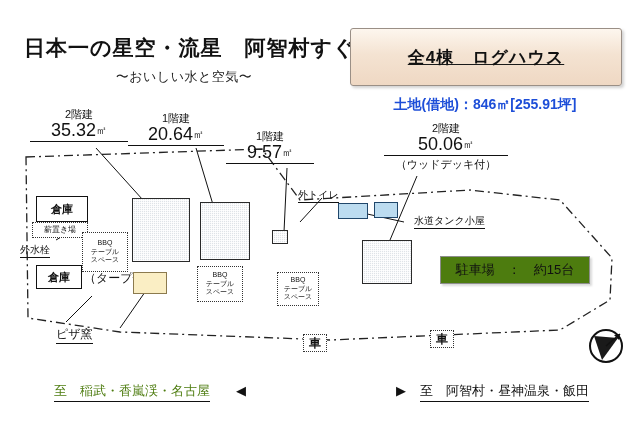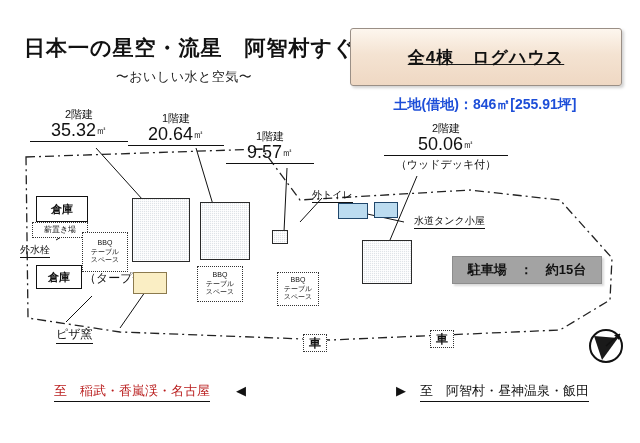--- a/index.html
+++ b/index.html
@@ -70,37 +70,37 @@
   }
   .pizza{
     position:absolute;border:1px solid #8b7a4e;background:#faeec4;
   }
   .plain-label{position:absolute;font-size:10px;color:#111;white-space:nowrap;}
   .plain-label.ul{border-bottom:1px solid #111;}
   .tarp{position:absolute;font-size:12px;color:#111;white-space:nowrap;}
 
   .parking{
     position:absolute;left:440px;top:256px;width:148px;height:26px;
-    background:#a3a3a3;border:1px solid #8d8d8d;
+    background:#4d7c0f;border:1px solid #8d8d8d;
     box-shadow:2px 2px 2px rgba(0,0,0,.15);
     display:flex;align-items:center;justify-content:center;
-    font-size:13px;font-weight:bold;color:#111;margin-left:12px;
+    font-size:13px;font-weight:normal;color:#111;
   }
 
   .car{
     position:absolute;width:22px;height:16px;
     display:flex;align-items:center;justify-content:center;
     font-size:12px;font-weight:bold;color:#111;
     border:1.3px dotted #333;background:#fff;
   }
 
   
   .road{position:absolute;left:0;top:378px;width:640px;height:30px;}
   .road-left{
-    position:absolute;left:54px;top:4px;font-size:13px;color:#b91c1c;
+    position:absolute;left:54px;top:4px;font-size:13px;color:#4d7c0f;
     border-bottom:1.3px solid #111;padding-bottom:1px;white-space:nowrap;
   }
   .road-arrow-l{position:absolute;left:236px;top:5px;font-size:13px;color:#111;}
   .road-name{
     position:absolute;left:258px;top:1px;font-size:17px;font-weight:bold;
     color:#111;white-space:nowrap;letter-spacing:0.5px;
   }
   .road-arrow-r{position:absolute;left:396px;top:5px;font-size:13px;color:#111;}
   .road-right{
     position:absolute;left:420px;top:4px;font-size:13px;color:#111;
@@ -197,21 +197,21 @@
   </div>
   <div class="dotbox" style="left:277px;top:272px;width:40px;height:32px;">
     <span>BBQ</span>
     <span>テーブル</span>
     <span>スペース</span>
   </div>
 
   <div class="pizza" style="left:133px;top:272px;width:32px;height:20px;"></div>
   <div class="plain-label ul" style="left:56px;top:326px;font-size:12px;">ピザ窯</div>
 
-  <div class="plain-label ul" style="left:312px;top:188px;">外トイレ</div>
+  <div class="plain-label ul" style="left:298px;top:188px;">外トイレ</div>
   <div class="plain-label ul" style="left:20px;top:243px;">外水栓</div>
   <div class="plain-label ul" style="left:414px;top:214px;">水道タンク小屋</div>
 
   <div class="parking">駐車場　：　約15台</div>
 
   <div class="car" style="left:303px;top:334px;">車</div>
   <div class="car" style="left:430px;top:330px;">車</div>
 
   <div class="road">
     <div class="road-left">至　稲武・香嵐渓・名古屋</div>

